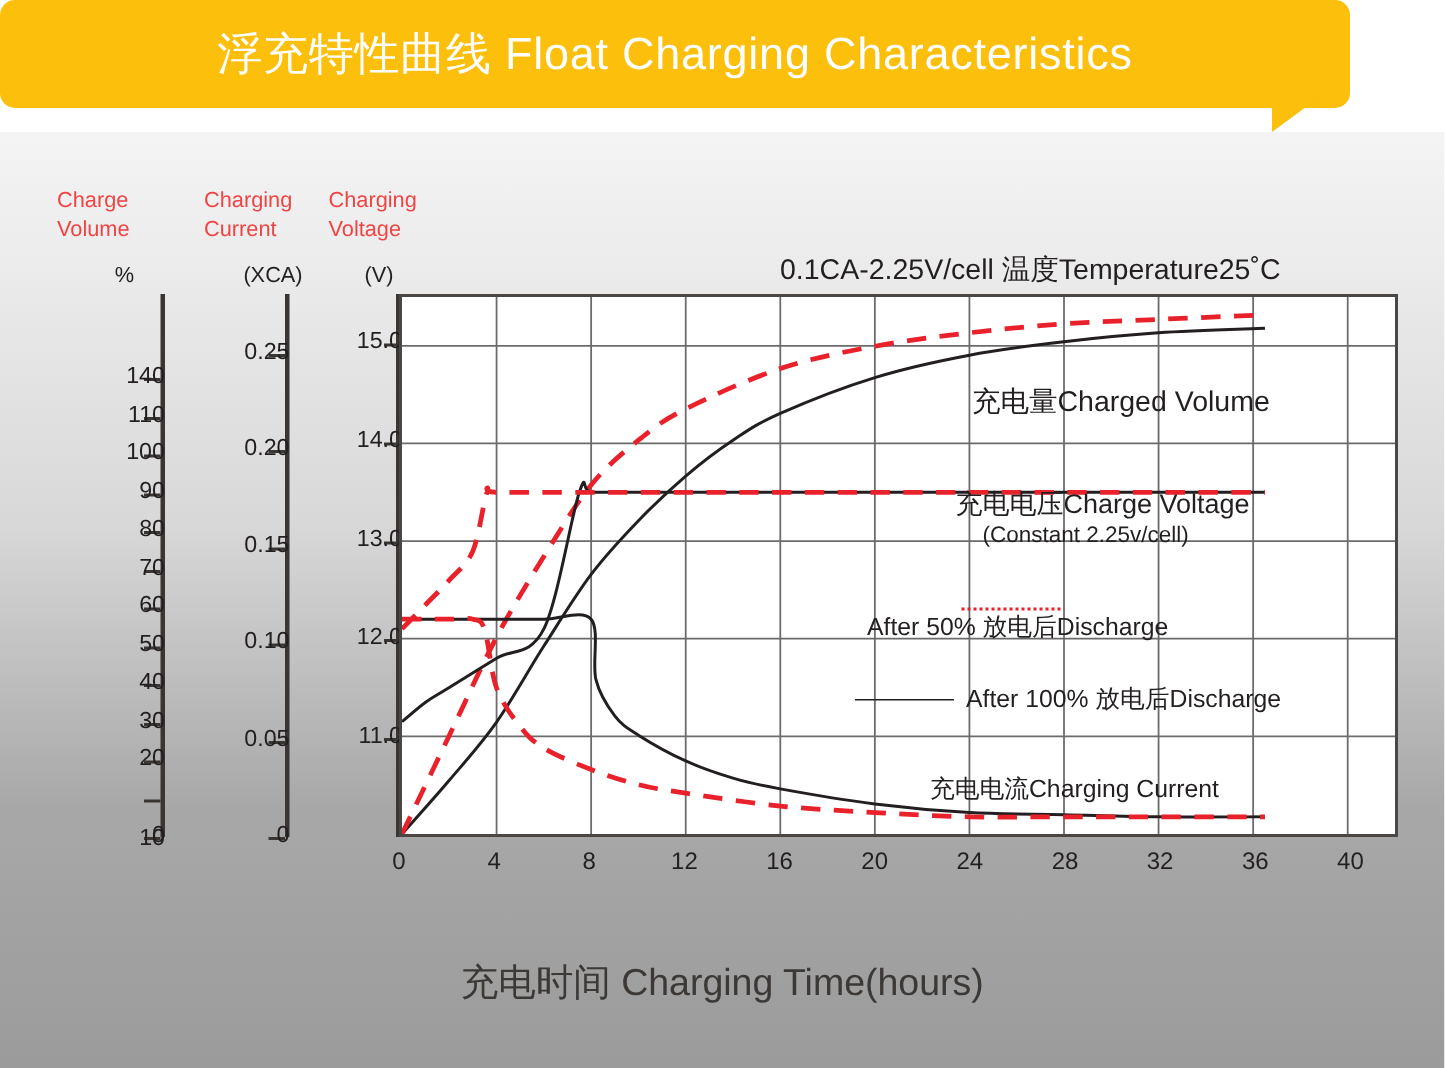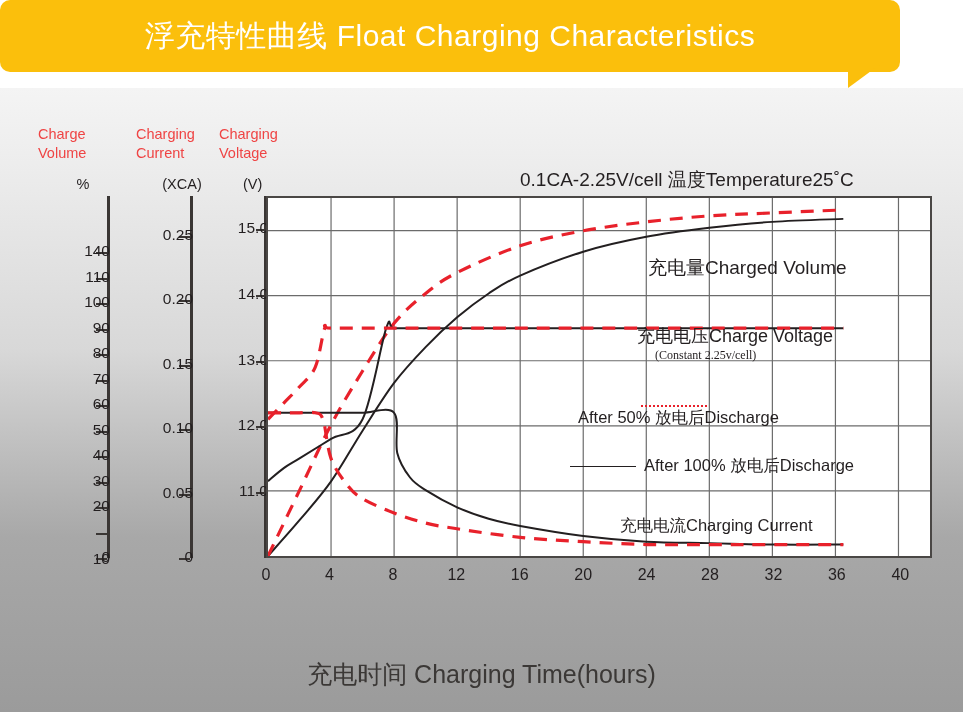--- a/index.html
+++ b/index.html
@@ -68,35 +68,35 @@
   
   #volt-axis{position:absolute;left:264px;top:196px;width:3px;height:362px;background:#3a3634;}
 
   
   .xlabel{position:absolute;font-size:16px;color:#231f20;text-align:center;width:40px;}
 
   
   .anno{position:absolute;color:#231f20;white-space:nowrap;}
   #anno-volume{left:600px;top:255px;font-size:19px;margin-left:48px;}
   #anno-voltage{left:637px;top:324px;font-size:18px;}
-  #anno-voltage-sub{left:655px;top:348px;font-size:12px;font-family:Liberation Serif, serif;}
+  #anno-voltage-sub{left:655px;top:348px;font-size:15px;}
   #anno-current{left:620px;top:515px;font-size:16.5px;}
 
   .legend-row{position:absolute;display:flex;align-items:center;}
   #legend-50{left:570px;top:405px;flex-direction:column;}
   #legend-100{left:570px;top:455px;}
   .legend-text{font-size:16.5px;color:#231f20;white-space:nowrap;margin-left:8px;}
   .sw{width:66px;height:0;position:relative;}
   .sw-dash{border-top:2px dotted #e8212b;}
   .sw-solid{border-top:1.6px solid #231f20;}
 
   
   #bottom-title{
     position:absolute;left:0;top:638px;width:963px;text-align:center;
-    font-size:25px;color:#3b3836;white-space:nowrap;margin-top:20px;
+    font-size:25px;color:#3b3836;white-space:nowrap;
   }
 </style>
 </head>
 <body>
 
 <div id="root">
 
   <div class="banner-wrap">
     <div class="banner"></div>
     <div class="banner-tail"></div>

